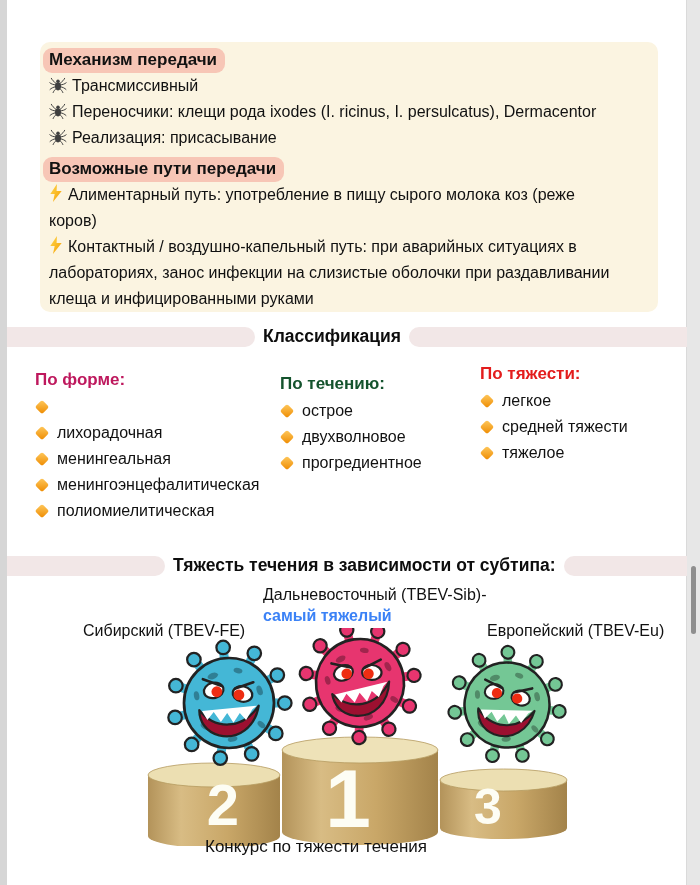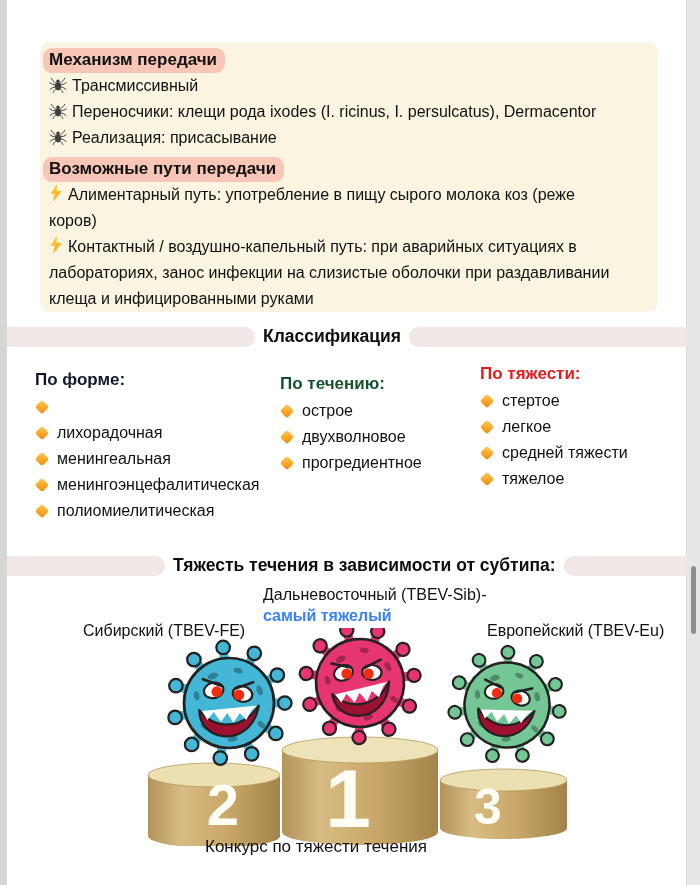--- a/index.html
+++ b/index.html
@@ -35,21 +35,21 @@
   .band .btitle{font-weight:bold;font-size:17.5px;padding:0 8px;white-space:nowrap;color:#0d0d0d;}
   .band1{top:327px;} .band1 .bar-l{width:248px;}
   .band2{top:556px;} .band2 .bar-l{width:158px;}
 
   
   .col{position:absolute;font-size:16px;line-height:23px;}
   .col h3{margin:0 0 5px;font-size:17px;line-height:20px;}
   .col1{left:35px;top:370px;width:246px;}
   .col2{left:280px;top:374px;width:196px;}
   .col3{left:480px;top:364px;width:190px;}
-  .c-green{color:#0f172a;} .c-orange{color:#14532d;} .c-red{color:#e31d1d;}
+  .c-green{color:#be185d;} .c-orange{color:#14532d;} .c-red{color:#e31d1d;}
   .ci{margin:3px 0;}
   .diamond{
     display:inline-block;width:10px;height:10px;border-radius:2px;
     background:linear-gradient(135deg,#ffc95e,#ee8b00);
     transform:rotate(45deg);margin:0 10px 0 2px;
   }
 
   
   .lbl{position:absolute;font-size:16px;line-height:21px;}
   .lbl-fe{left:263px;top:584px;}
@@ -131,21 +131,20 @@
   <div class="ci"><span class="diamond"></span><span>полиомиелитическая</span></div>
 </div>
 <div class="col col2">
   <h3 class="c-orange">По течению:</h3>
   <div class="ci"><span class="diamond"></span><span>острое</span></div>
   <div class="ci"><span class="diamond"></span><span>двухволновое</span></div>
   <div class="ci"><span class="diamond"></span><span>прогредиентное</span></div>
 </div>
 <div class="col col3">
   <h3 class="c-red">По тяжести:</h3>
-  <div class="ci"><span class="diamond"></span><span>стертое</span></div>
   <div class="ci"><span class="diamond"></span><span>легкое</span></div>
   <div class="ci"><span class="diamond"></span><span>средней тяжести</span></div>
   <div class="ci"><span class="diamond"></span><span>тяжелое</span></div>
 </div>
 
 <div class="band band2">
   <div class="bar bar-l"></div>
   <div class="btitle">Тяжесть течения в зависимости от субтипа:</div>
   <div class="bar bar-r"></div>
 </div>

